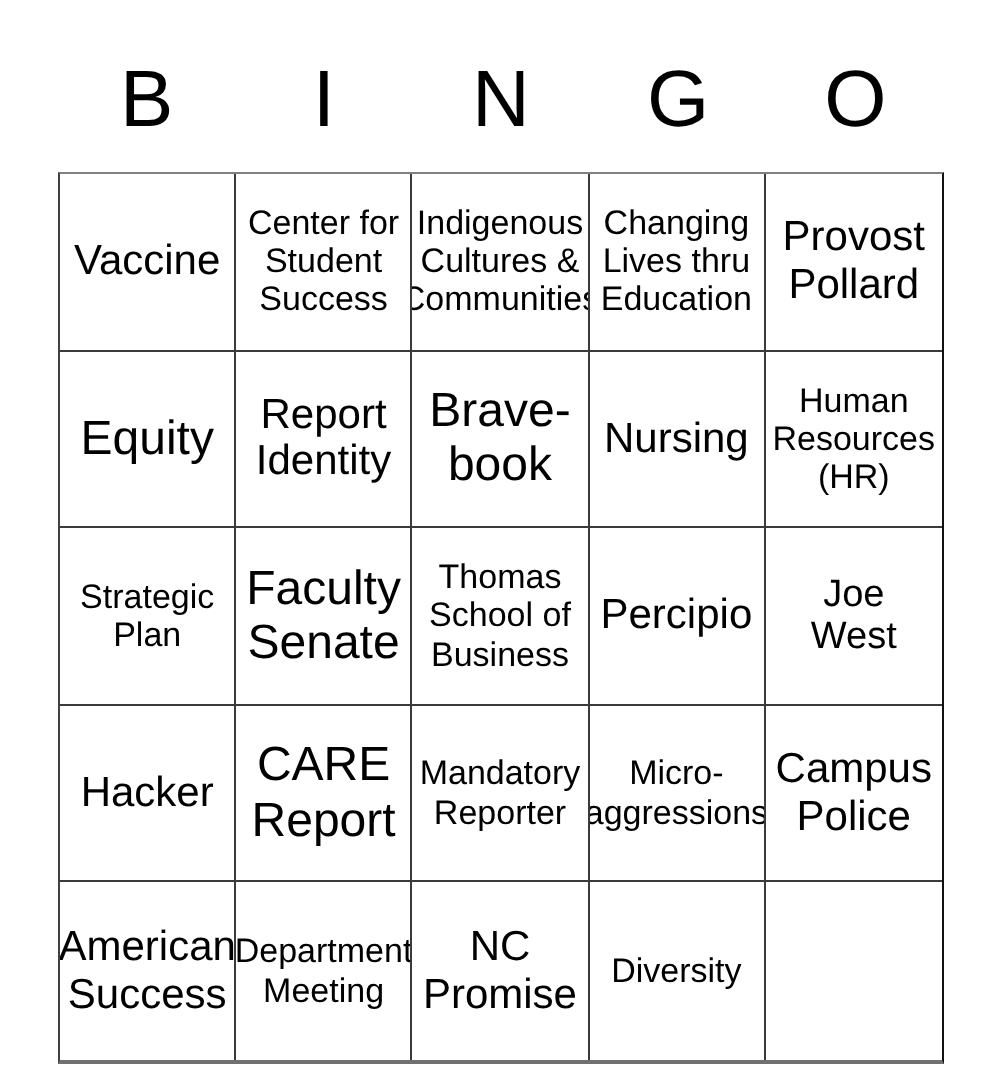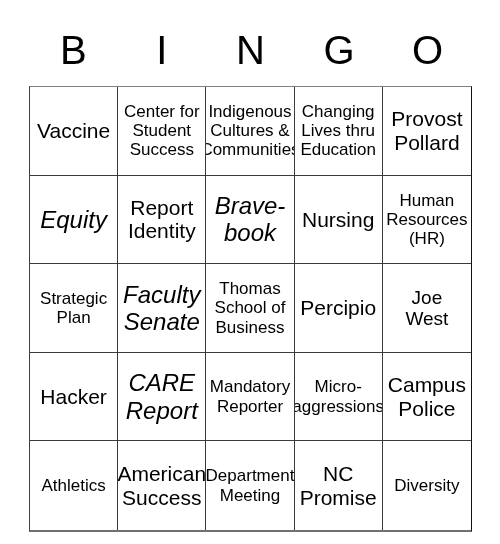--- a/index.html
+++ b/index.html
@@ -73,21 +73,21 @@
   .cell:nth-child(5n) { border-right: none; }
   .cell:nth-child(n+21) { border-bottom: none; }
   .cell-text {
     display: block;
     line-height: 1.13;
     white-space: pre-line;
     word-break: normal;
   }
   
   .t-xl .cell-text { font-size: 19px; }
-  .t-lg .cell-text { font-size: 24px; font-style: italic; }
+  .t-lg .cell-text { font-size: 24px; }
   .t-md .cell-text { font-size: 21px; }
   .t-sm .cell-text { font-size: 17px; }
   .t-xs .cell-text { font-size: 17px; text-align: center; }
 </style>
 </head>
 <body>
 
 <div class="card">
 
   <div class="bingo-header">
@@ -172,23 +172,20 @@
 Reporter</span>
       </div>
       <div class="cell t-xs">
         <span class="cell-text">Micro-
 aggressions</span>
       </div>
       <div class="cell t-md">
         <span class="cell-text">Campus
 Police</span>
       </div>
-      <div class="cell t-sm">
-        <span class="cell-text">Athletics</span>
-      </div>
       <div class="cell t-md">
         <span class="cell-text">American
 Success</span>
       </div>
       <div class="cell t-xs">
         <span class="cell-text">Department
 Meeting</span>
       </div>
       <div class="cell t-md">
         <span class="cell-text">NC

